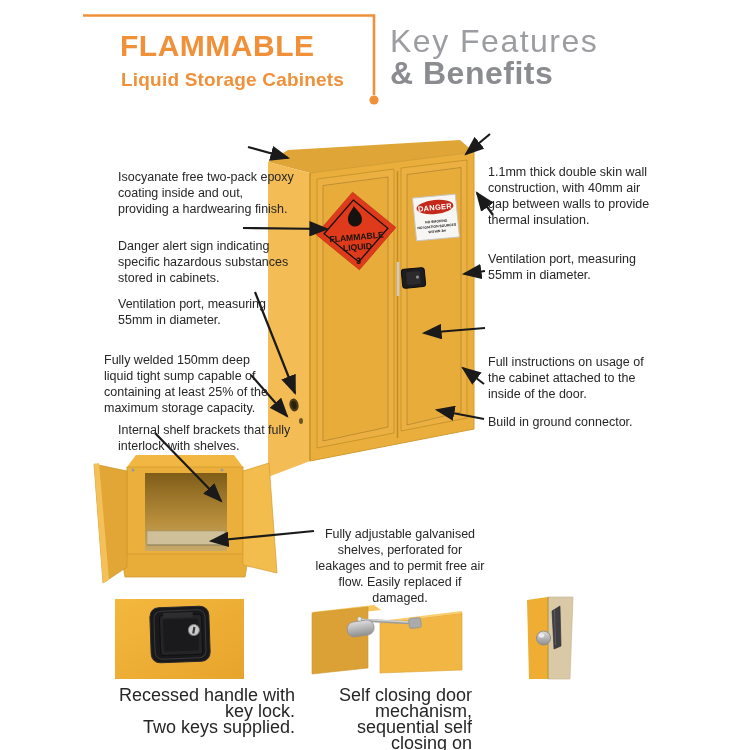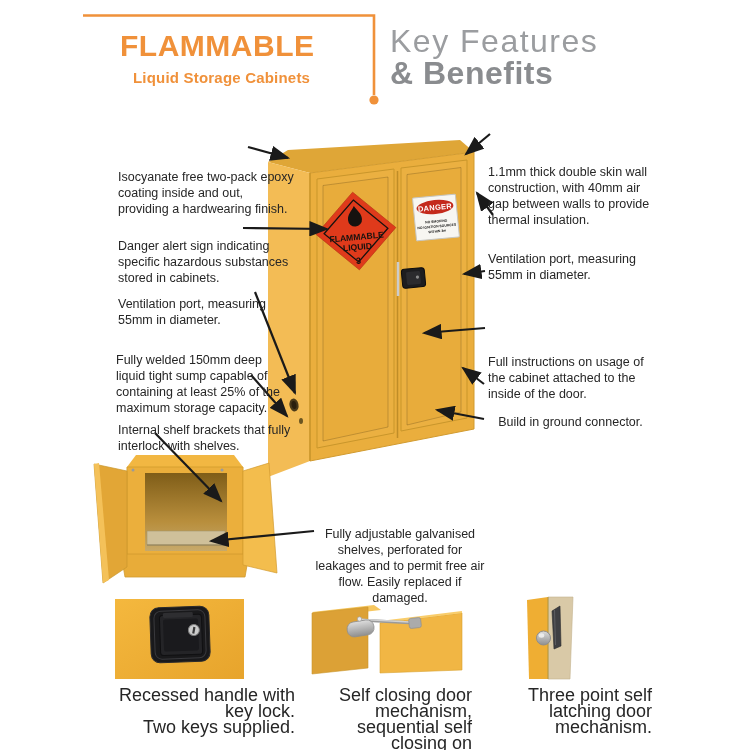--- a/index.html
+++ b/index.html
@@ -9,21 +9,21 @@
     --ink:#262626;
   }
   html,body{margin:0;padding:0;background:#fff;}
   #page{
     position:relative;width:750px;height:750px;background:#ffffff;
     font-family:"Liberation Sans", sans-serif;color:var(--ink);overflow:hidden;
   }
   #art{position:absolute;left:0;top:0;z-index:0;}
   .txt{position:absolute;z-index:2;}
   .brand-title{left:120px;top:29px;font-size:30px;font-weight:700;color:var(--accent);letter-spacing:.5px;}
-  .brand-sub{left:121px;top:69px;font-size:15px;font-weight:700;color:var(--accent);letter-spacing:.2px;margin-left:12px;}
+  .brand-sub{left:121px;top:69px;font-size:19px;font-weight:700;color:var(--accent);letter-spacing:.2px;}
   .kf1{left:390px;top:25px;font-size:32px;font-weight:400;color:var(--gray1);letter-spacing:1.5px;line-height:33px;}
   .kf2{left:390px;top:57px;font-size:32px;font-weight:700;color:var(--gray2);letter-spacing:.5px;line-height:33px;}
   .callout{font-size:12.5px;line-height:16px;white-space:pre-line;color:var(--ink);margin-top:37px;}
   .caption{font-size:18px;line-height:16px;white-space:pre-line;color:var(--ink);text-align:right;}
 </style>
 </head>
 <body>
 
 <div id="page">
 
@@ -167,45 +167,43 @@
   <div class="txt kf2">&amp; Benefits</div>
 
   <div class="txt callout" style="left:118px;top:132px;width:180px;">Isocyanate free two-pack epoxy
 coating inside and out,
 providing a hardwearing finish.</div>
   <div class="txt callout" style="left:118px;top:201px;width:180px;">Danger alert sign indicating
 specific hazardous substances
 stored in cabinets.</div>
   <div class="txt callout" style="left:118px;top:259px;width:180px;">Ventilation port, measuring
 55mm in diameter.</div>
-  <div class="txt callout" style="left:116px;top:315px;width:180px;">Fully welded 150mm deep
+  <div class="txt callout" style="left:104px;top:315px;width:180px;">Fully welded 150mm deep
 liquid tight sump capable of
 containing at least 25% of the
 maximum storage capacity.</div>
   <div class="txt callout" style="left:118px;top:385px;width:185px;">Internal shelf brackets that fully
 interlock with shelves.</div>
 
   <div class="txt callout" style="left:488px;top:127px;width:165px;">1.1mm thick double skin wall
 construction, with 40mm air
 gap between walls to provide
 thermal insulation.</div>
   <div class="txt callout" style="left:488px;top:214px;width:165px;">Ventilation port, measuring
 55mm in diameter.</div>
   <div class="txt callout" style="left:488px;top:317px;width:165px;">Full instructions on usage of
 the cabinet attached to the
 inside of the door.</div>
-  <div class="txt callout" style="left:488px;top:377px;width:165px;text-align:center;">Build in ground connector.</div>
+  <div class="txt callout" style="left:488px;top:377px;width:165px;">Build in ground connector.</div>
 
   <div class="txt callout" style="left:315px;top:489px;width:170px;text-align:center;">Fully adjustable galvanised
 shelves, perforated for
 leakages and to permit free air
 flow.  Easily replaced if
 damaged.</div>
 
   <div class="txt caption" style="left:115px;top:687px;width:180px;">Recessed handle with key lock.
 Two keys supplied.</div>
   <div class="txt caption" style="left:297px;top:687px;width:175px;">Self closing door mechanism,
 sequential self closing on
 double door cabinets.</div>
-  <div class="txt caption" style="left:467px;top:687px;width:185px;">Three point self latching door
-mechanism.</div>
 
 </div>
 
 </body></html>

